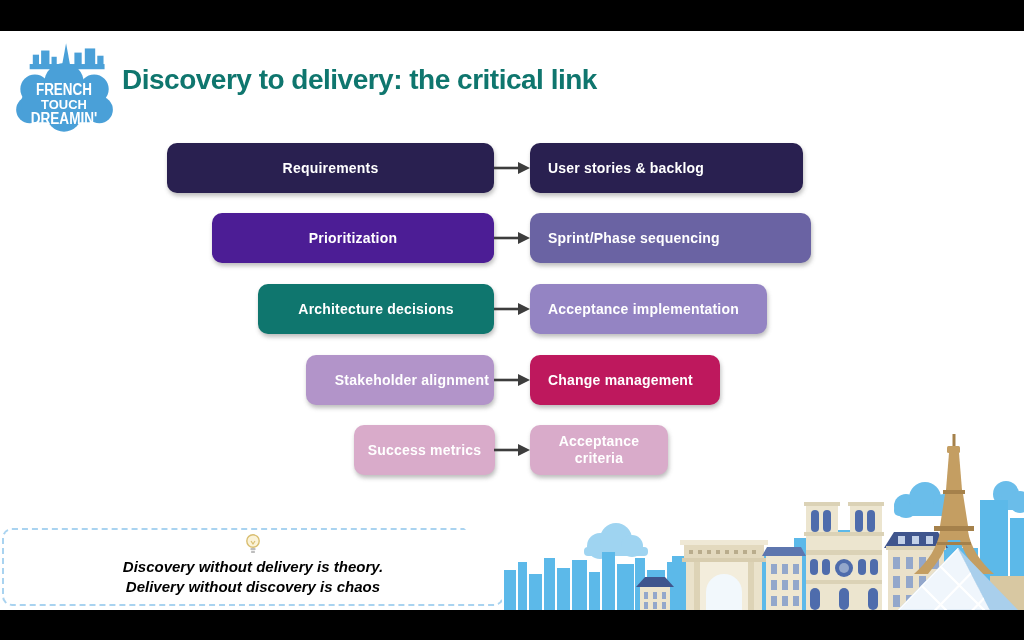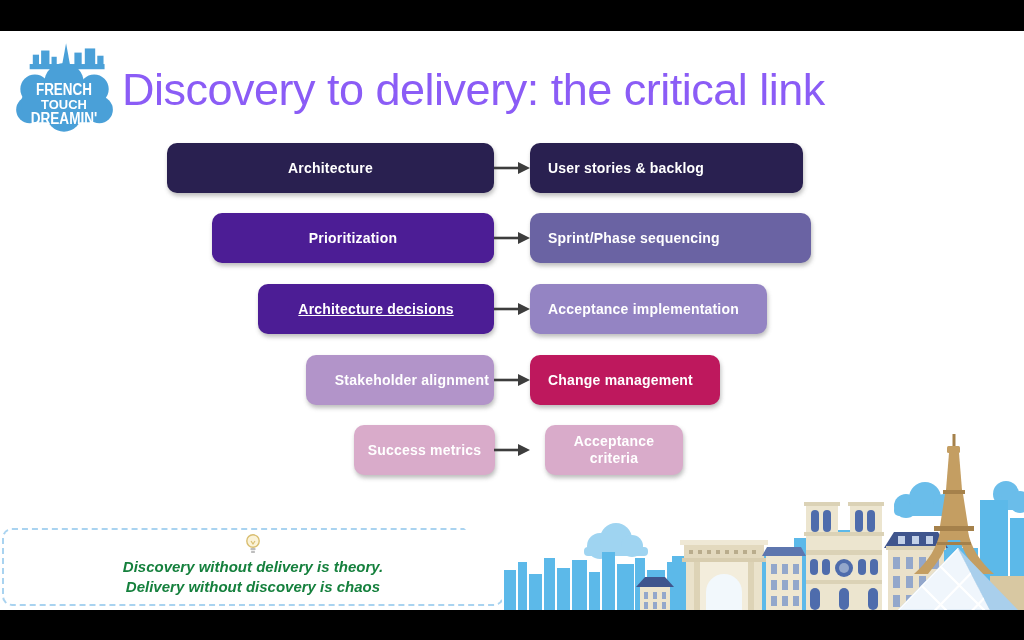--- a/index.html
+++ b/index.html
@@ -2,52 +2,52 @@
 <html><head>
 <meta charset="utf-8">
 <style>
   html,body{margin:0;padding:0;background:#000;}
   #frame{position:relative;width:1024px;height:640px;background:#000;overflow:hidden;
          font-family:"Liberation Sans",sans-serif;}
   #stage{position:absolute;left:0;top:31px;width:1024px;height:579px;background:#ffffff;overflow:hidden;}
 
   
   .logo{position:absolute;left:12px;top:10px;width:104px;height:96px;}
-  .title{position:absolute;left:122px;top:33px;font-size:45px;font-weight:400;
-         letter-spacing:-0.5px;color:#8b5cf6;white-space:nowrap;}
+  .title{position:absolute;left:122px;top:33px;font-size:28px;font-weight:700;
+         letter-spacing:-0.5px;color:#0f766e;white-space:nowrap;}
 
   
   .fbox{position:absolute;height:50px;border-radius:10px;display:flex;align-items:center;
         box-shadow:1px 3px 4px rgba(110,110,110,.45);color:#fff;font-size:14px;font-weight:700;
         letter-spacing:.2px;box-sizing:border-box;}
   .fbox.center{justify-content:center;text-align:center;}
   .fbox.leftpad{justify-content:flex-start;padding-left:18px;}
   .r1l{left:167px;top:112px;width:327px}
   .r1r{left:530px;top:112px;width:273px}
   .r2l{left:212px;top:182px;width:282px}
   .r2r{left:530px;top:182px;width:281px}
   .r3l{left:258px;top:253px;width:236px}
   .r3r{left:530px;top:253px;width:237px}
   .r4l{left:306px;top:324px;width:188px}
   .r4r{left:530px;top:324px;width:190px}
   .r5l{left:354px;top:394px;width:141px}
-  .r5r{left:530px;top:394px;width:138px;line-height:17px;padding:12px 10px;margin-left:15px;}
+  .r5r{left:530px;top:394px;width:138px;line-height:17px;padding:12px 10px;}
   .arrow{position:absolute;left:494px;width:36px;height:16px;}
   .a1{top:129px}.a2{top:199px}.a3{top:270px}.a4{top:341px}.a5{top:411px}
 
   
   .skyline{position:absolute;right:0;bottom:0;width:520px;height:180px;}
 
   
   .quote-card{position:absolute;left:2px;top:497px;width:502px;height:78px;
       border:2px dashed #A9D3F0;border-radius:10px;box-sizing:border-box;background:#fff;
       clip-path:polygon(0 0,462px 0,500px 36px,500px 78px,0 78px);
       display:flex;flex-direction:column;align-items:center;justify-content:flex-start;padding-top:3px;}
   .quote-text{font-style:italic;font-weight:700;font-size:15px;line-height:20px;
-      color:#15803d;text-align:right;}
+      color:#000000;text-align:right;}
 </style>
 </head>
 <body>
 
 <div id="frame">
   <div style="position:absolute;left:0;top:0;width:1024px;height:31px;background:#000;"></div>
   <div style="position:absolute;left:0;top:610px;width:1024px;height:30px;background:#000;"></div>
 
   <div id="stage">
 
@@ -71,25 +71,25 @@
       </g>
       <g fill="#ffffff" font-family="Liberation Sans, sans-serif" font-weight="bold" text-anchor="middle">
         <text x="50" y="52" font-size="15" textLength="54" lengthAdjust="spacingAndGlyphs">FRENCH</text>
         <text x="50" y="65" font-size="13" textLength="44" lengthAdjust="spacingAndGlyphs">TOUCH</text>
         <text x="50" y="80" font-size="15" textLength="64" lengthAdjust="spacingAndGlyphs">DREAMIN'</text>
       </g>
     </svg>
 
     <div class="title">Discovery to delivery: the critical link</div>
 
-    <div class="fbox center r1l" style="background: rgb(41, 32, 80);">Architecture</div>
+    <div class="fbox center r1l" style="background: rgb(41, 32, 80);">Requirements</div>
     <div class="fbox leftpad r1r" style="background: rgb(41, 32, 80);">User stories &amp; backlog</div>
     <div class="fbox center r2l" style="background: #4c1d95;">Prioritization</div>
     <div class="fbox leftpad r2r" style="background: rgb(106, 99, 163);">Sprint/Phase sequencing</div>
-    <div class="fbox center r3l" style="background: #4c1d95; text-decoration: underline;">Architecture decisions</div>
+    <div class="fbox center r3l" style="background: #0f766e;">Architecture decisions</div>
     <div class="fbox leftpad r3r" style="background: rgb(148, 132, 195);">Acceptance implementation</div>
     <div class="fbox center r4l" style="background: rgb(178, 148, 201); padding-left: 24px;">Stakeholder alignment</div>
     <div class="fbox leftpad r4r" style="background: #be185d;">Change management</div>
     <div class="fbox center r5l" style="background: rgb(217, 171, 202);">Success metrics</div>
     <div class="fbox center r5r" style="background: rgb(217, 171, 202);">Acceptance criteria</div>
 
     <svg class="arrow a1" viewBox="0 0 36 16">
         <line x1="0" y1="8" x2="26" y2="8" stroke="#3D3D3D" stroke-width="2.6"></line>
         <polygon points="24,2 36,8 24,14" fill="#3D3D3D"></polygon>
       </svg>

